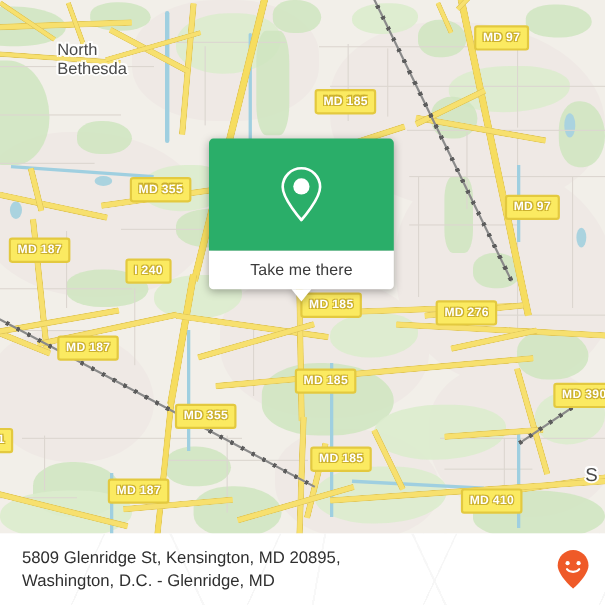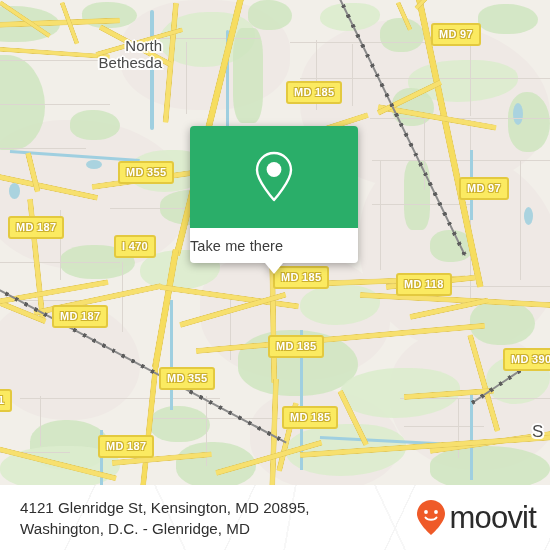--- a/index.html
+++ b/index.html
@@ -84,21 +84,21 @@
   }
 
   
   .place {
     position: absolute;
     color: #4a4a4a;
     font-size: 15px;
     line-height: 17px;
     font-weight: normal;
     white-space: pre;
-    text-align: right;
+    text-align: left;
     text-shadow:
       -1.5px -1.5px 0 rgba(255,255,255,.9),  1.5px -1.5px 0 rgba(255,255,255,.9),
       -1.5px  1.5px 0 rgba(255,255,255,.9),  1.5px  1.5px 0 rgba(255,255,255,.9),
        0 2px 0 rgba(255,255,255,.9), 0 -2px 0 rgba(255,255,255,.9),
        2px 0 0 rgba(255,255,255,.9), -2px 0 0 rgba(255,255,255,.9);
   }
 
   
   #popup {
     position: absolute;
@@ -114,21 +114,21 @@
     display: flex;
     align-items: center;
     justify-content: center;
   }
   #popup-bottom {
     height: 35px;
     background: #ffffff;
     border-radius: 0 0 4px 4px;
     display: flex;
     align-items: center;
-    justify-content: flex-start;
+    justify-content: center;
     position: relative;
   }
   #popup-label {
     color: #3b3b3b;
     font-size: 14.5px;
     letter-spacing: .1px;
   }
   #popup-tail {
     position: absolute;
     left: 50%; top: 100%;
@@ -360,28 +360,29 @@
     <div class="rail" style="left:472px;top:402px;width:110px;transform:rotate(-34deg);"></div>
 
     <div class="place" style="left:52px;top:37px;width:110px;"><span>North
 Bethesda</span></div>
 
     <div class="shield" style="left:431px;top:23px;">MD 97</div>
     <div class="shield" style="left:286px;top:81px;">MD 185</div>
     <div class="shield" style="left:118px;top:161px;">MD 355</div>
     <div class="shield" style="left:8px;top:216px;">MD 187</div>
     <div class="shield" style="left:459px;top:177px;">MD 97</div>
-    <div class="shield" style="left:114px;top:235px;">I 470</div>
+    <div class="shield" style="left:114px;top:235px;">I 240</div>
     <div class="shield" style="left:273px;top:266px;">MD 185</div>
-    <div class="shield" style="left:396px;top:273px;">MD 118</div>
+    <div class="shield" style="left:396px;top:273px;">MD 276</div>
     <div class="shield" style="left:52px;top:305px;">MD 187</div>
     <div class="shield" style="left:268px;top:335px;">MD 185</div>
     <div class="shield" style="left:503px;top:348px;">MD 390</div>
     <div class="shield" style="left:159px;top:367px;">MD 355</div>
     <div class="shield" style="left:282px;top:406px;">MD 185</div>
+    <div class="shield" style="left:419px;top:444px;">MD 410</div>
     <div class="shield" style="left:98px;top:435px;">MD 187</div>
     <div class="shield" style="left:-10px;top:389px;">1</div>
     <div class="place" style="left:532px;top:423px;font-size:17px;">S</div>
 
     <div id="popup">
       <div id="popup-top">
         <svg width="42" height="54" viewBox="0 0 42 54">
           <path d="M21 3 C11.6 3 4 10.6 4 20 C4 31 21 50 21 50 C21 50 38 31 38 20 C38 10.6 30.4 3 21 3 Z" fill="none" stroke="#ffffff" stroke-width="2.4" stroke-linejoin="round"></path>
           <circle cx="21" cy="19.5" r="7.4" fill="#ffffff"></circle>
         </svg>
@@ -390,27 +391,26 @@
         <span id="popup-label">Take me there</span>
         <span id="popup-tail"></span>
       </div>
     </div>
   </div>
 
 
   <div id="footer">
     <div id="footer-watermark"></div>
     <div id="footer-address">
-      <span>4121 Glenridge St, Kensington, MD 20895,</span>
+      <span>5809 Glenridge St, Kensington, MD 20895,</span>
       <span>Washington, D.C. - Glenridge, MD</span>
     </div>
     <div id="footer-logo">
       <svg width="30" height="38" viewBox="0 0 30 38">
         <path d="M15 1 C7.3 1 1 7.3 1 15 C1 24 15 36 15 36 C15 36 29 24 29 15 C29 7.3 22.7 1 15 1 Z" fill="#ef5a28"></path>
         <circle cx="10" cy="13" r="1.9" fill="#ffffff"></circle>
         <circle cx="20" cy="13" r="1.9" fill="#ffffff"></circle>
         <path d="M9.5 18.5 C11.5 21.6 18.5 21.6 20.5 18.5" fill="none" stroke="#ffffff" stroke-width="2" stroke-linecap="round"></path>
       </svg>
-      <span id="logo-word">moovit</span>
     </div>
   </div>
 
 </div>
 
 </body></html>

